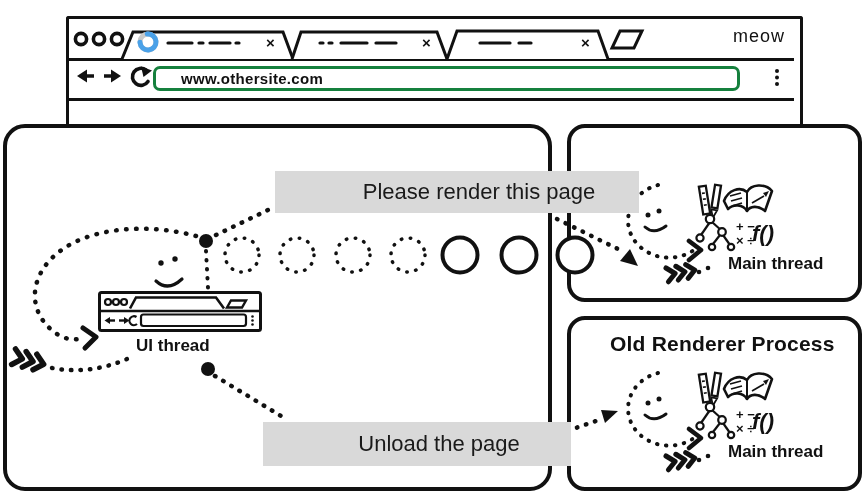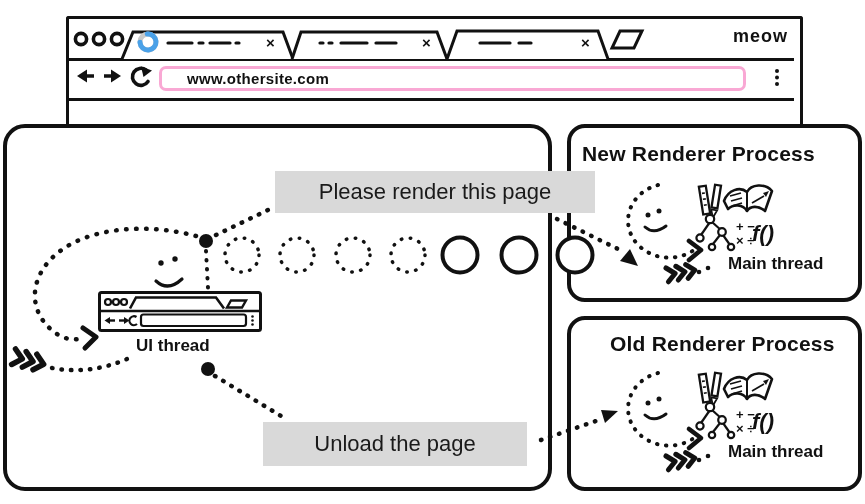--- a/index.html
+++ b/index.html
@@ -2,38 +2,38 @@
 <html><head>
 <meta charset="utf-8">
 <style>
   html,body{margin:0;padding:0;background:#fff;}
   .canvas{position:relative;width:865px;height:504px;background:#fff;overflow:hidden;
           font-family:"Liberation Sans",sans-serif;color:#111;}
   .abs{position:absolute;}
   
   .bwindow{left:66px;top:16px;width:731px;height:108px;border:3px solid #111;border-bottom:0;
            border-radius:3px 3px 0 0;z-index:1;}
-  .urlbar{left:90px;top:47px;width:587px;height:25px;border:3px solid #f9a8d4;border-radius:7px;
+  .urlbar{left:84px;top:47px;width:587px;height:25px;border:3px solid #15803d;border-radius:7px;
           box-sizing:border-box;display:flex;align-items:center;}
   .urltext{padding-left:25px;font-size:15px;font-weight:600;letter-spacing:.3px;}
-  .brand{left:733px;top:26px;font-size:18px;font-weight:700;letter-spacing:1px;z-index:4;}
+  .brand{left:733px;top:26px;font-size:18px;font-weight:400;letter-spacing:1px;z-index:4;}
   
   .pbox{background:#fff;border:4px solid #111;border-radius:22px;box-sizing:border-box;z-index:2;}
   .box-browser{left:3px;top:124px;width:549px;height:367px;}
   .box-new{left:567px;top:124px;width:295px;height:178px;border-radius:18px;}
   .box-old{left:567px;top:316px;width:295px;height:175px;border-radius:18px;}
   
   .overlay{left:0;top:0;z-index:3;pointer-events:none;}
   
   .t{z-index:4;white-space:nowrap;}
   .title-lg{font-size:26px;font-weight:700;letter-spacing:.5px;}
   .title-md{font-size:21px;font-weight:700;letter-spacing:.2px;}
   .thread{font-size:17px;font-weight:700;}
   .msg{background:#d9d9d9;font-size:22px;display:flex;align-items:center;justify-content:center;
-       z-index:4;color:#1a1a1a;}
+       z-index:4;color:#1a1a1a;padding-left:44px;}
   svg text{font-family:"Liberation Sans",sans-serif;}
 </style>
 </head>
 <body>
 
 <div class="canvas">
 
   <div class="abs bwindow">
     <svg class="abs" style="left:0;top:0;" width="725" height="84" viewBox="0 0 725 84">
 
@@ -210,21 +210,20 @@
         <circle cx="712" cy="247" r="3.2" stroke-width="2.2"></circle>
       </g>
 
       <text x="736" y="231" font-size="13" font-weight="bold" fill="#111">+ −</text>
       <text x="736" y="245" font-size="13" font-weight="bold" fill="#111">× ÷</text>
       <text x="752" y="241" font-size="22" font-weight="bold" font-style="italic" fill="#111">f()</text>
     </g>
     <use href="#rart" y="188"></use>
   </svg>
 
-  <div class="abs t title-md" style="left:582px;top:142px;">New Renderer Process</div>
   <div class="abs t title-md" style="left:610px;top:332px;">Old Renderer Process</div>
 
   <div class="abs t thread" style="left:136px;top:336px;text-align:center;">UI thread</div>
   <div class="abs t thread" style="left:728px;top:254px;">Main thread</div>
   <div class="abs t thread" style="left:728px;top:442px;">Main thread</div>
 
   <div class="abs msg" style="left:275px;top:171px;width:320px;height:42px;">Please render this page</div>
   <div class="abs msg" style="left:263px;top:422px;width:264px;height:44px;">Unload the page</div>
 
 </div>

